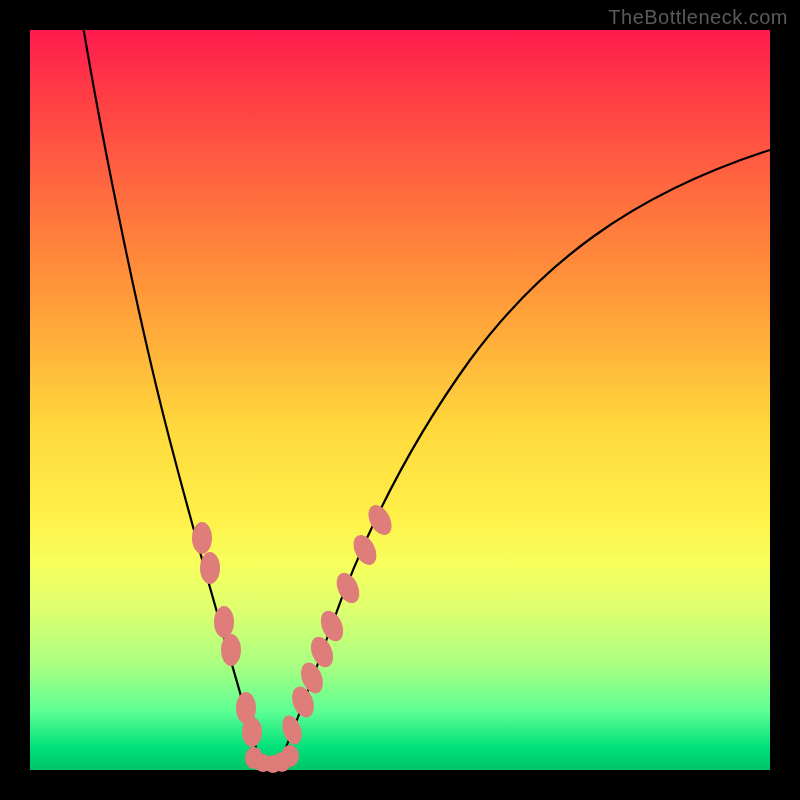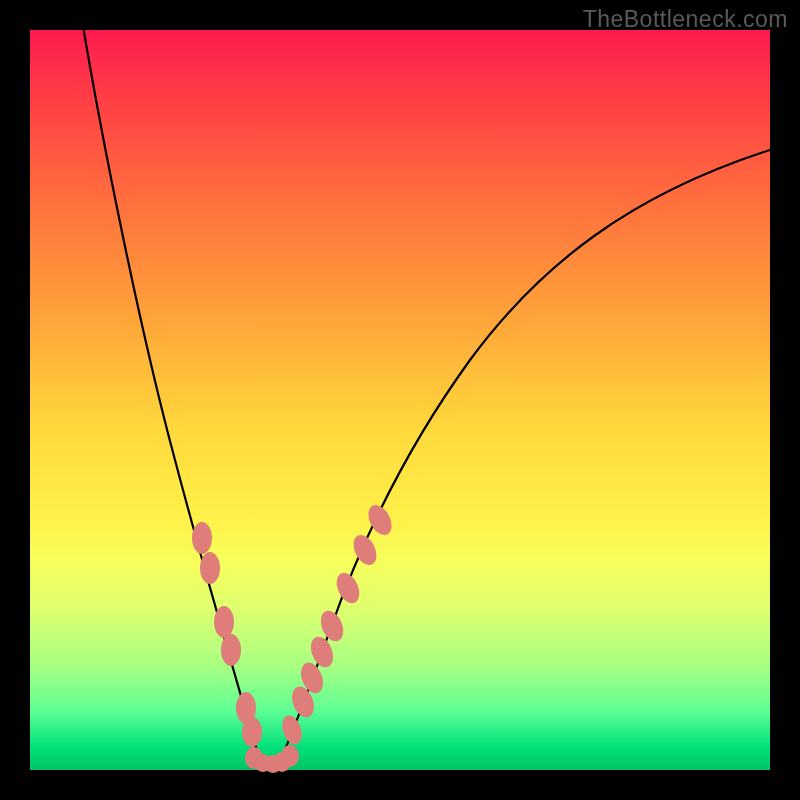--- a/index.html
+++ b/index.html
@@ -30,21 +30,21 @@
       #5eff94 92%,
       #00e07a 97%,
       #00c465 100%
     );
   }
   .watermark {
     position: absolute;
     top: 6px;
     right: 12px;
     color: #5a5a5a;
-    font-size: 23px;
+    font-size: 20px;
     letter-spacing: 0.5px;
     font-weight: 500;
     user-select: none;
   }
   svg.curve {
     position: absolute;
     left: 0;
     top: 0;
     width: 740px;
     height: 740px;

